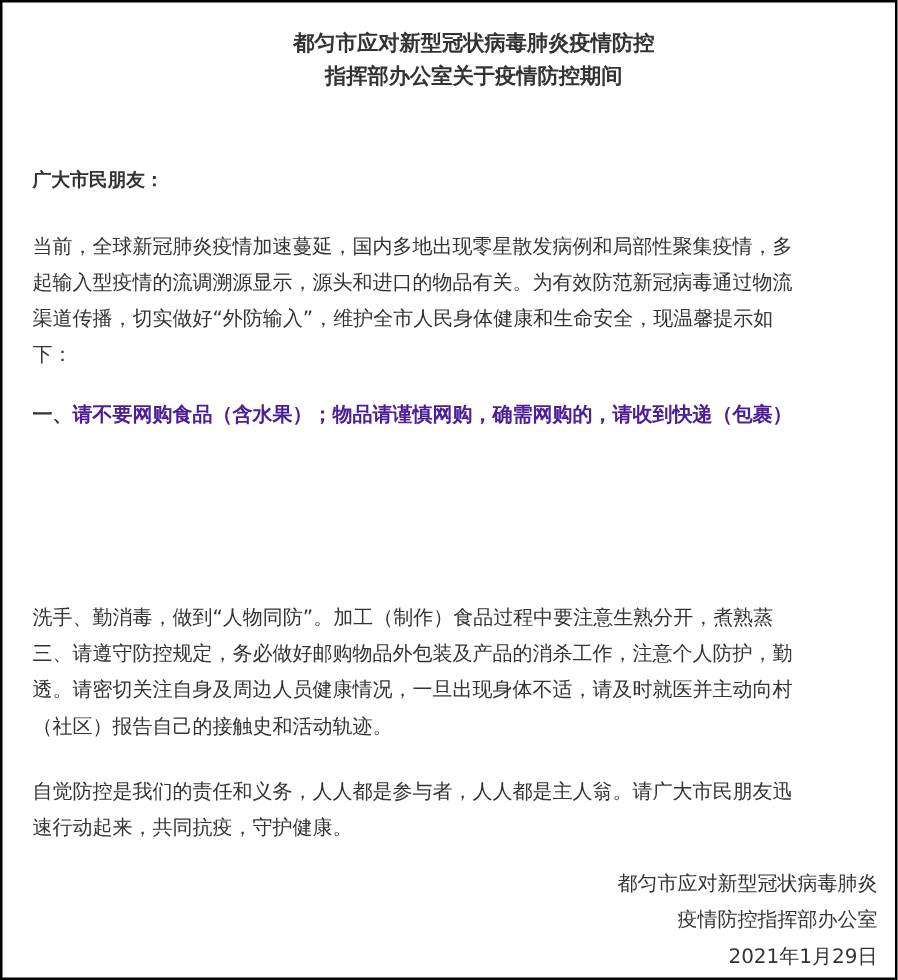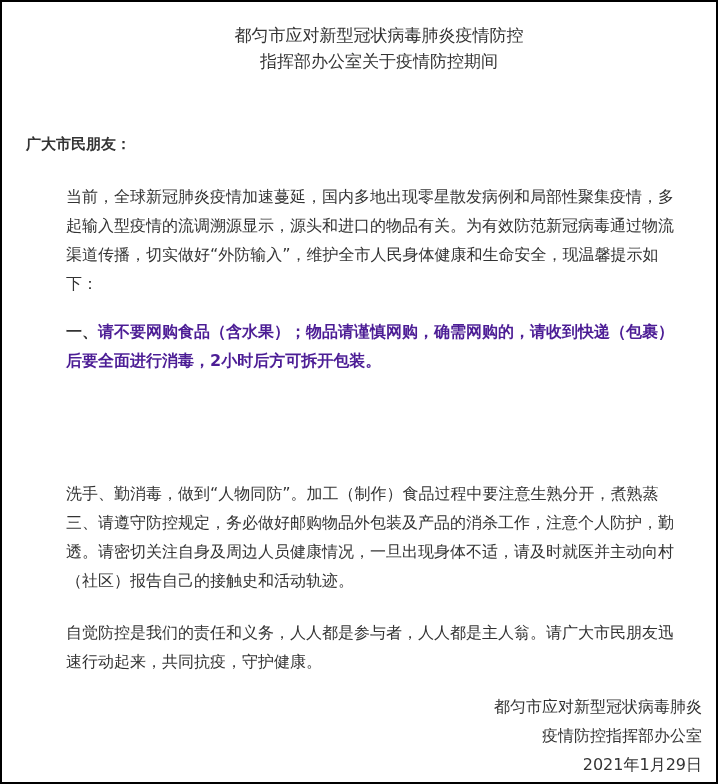--- a/index.html
+++ b/index.html
@@ -21,21 +21,21 @@
     background: #ffffff;
     font-family: "DejaVu Sans", "Liberation Sans", sans-serif;
     color: #333333;
   }
   .title {
     position: absolute;
     left: 0;
     right: 0;
     top: 20px;
     text-align: center;
-    font-weight: normal;
+    font-weight: bold;
     font-size: 17px;
     line-height: 26px;
     color: #333333;
     margin-left: 40px;
   }
   .title div { height: 26px; }
   .para {
     position: absolute;
     left: 24px;
     right: 14px;
@@ -59,21 +59,21 @@
   .signature {
     position: absolute;
     right: 14px;
     top: 690px;
     text-align: right;
     font-size: 16px;
     line-height: 29px;
     color: #333333;
   }
   .signature div { height: 29px; }
-  .line { display: block; white-space: nowrap; margin-left: 40px; }
+  .line { display: block; white-space: nowrap; }
 </style>
 </head>
 <body>
 
 <div class="page">
 
   <div class="title">
     <div>都匀市应对新型冠状病毒肺炎疫情防控</div>
     <div>指挥部办公室关于疫情防控期间</div>
   </div>
@@ -82,21 +82,20 @@
 
   <div class="para p-intro">
     <span class="line">当前，全球新冠肺炎疫情加速蔓延，国内多地出现零星散发病例和局部性聚集疫情，多</span>
     <span class="line">起输入型疫情的流调溯源显示，源头和进口的物品有关。为有效防范新冠病毒通过物流</span>
     <span class="line">渠道传播，切实做好“外防输入”，维护全市人民身体健康和生命安全，现温馨提示如</span>
     <span class="line">下：</span>
   </div>
 
   <div class="para p-one">
     <span class="line"><span class="dark">一、</span><span class="blue">请不要网购食品（含水果）；物品请谨慎网购，确需网购的，请收到快递（包裹）</span></span>
-    <span class="line blue">后要全面进行消毒，2小时后方可拆开包装。</span>
   </div>
 
 
   <div class="para p-three">
     <span class="line">洗手、勤消毒，做到“人物同防”。加工（制作）食品过程中要注意生熟分开，煮熟蒸</span>
     <span class="line">三、请遵守防控规定，务必做好邮购物品外包装及产品的消杀工作，注意个人防护，勤</span>
     <span class="line">透。请密切关注自身及周边人员健康情况，一旦出现身体不适，请及时就医并主动向村</span>
     <span class="line">（社区）报告自己的接触史和活动轨迹。</span>
   </div>
 

